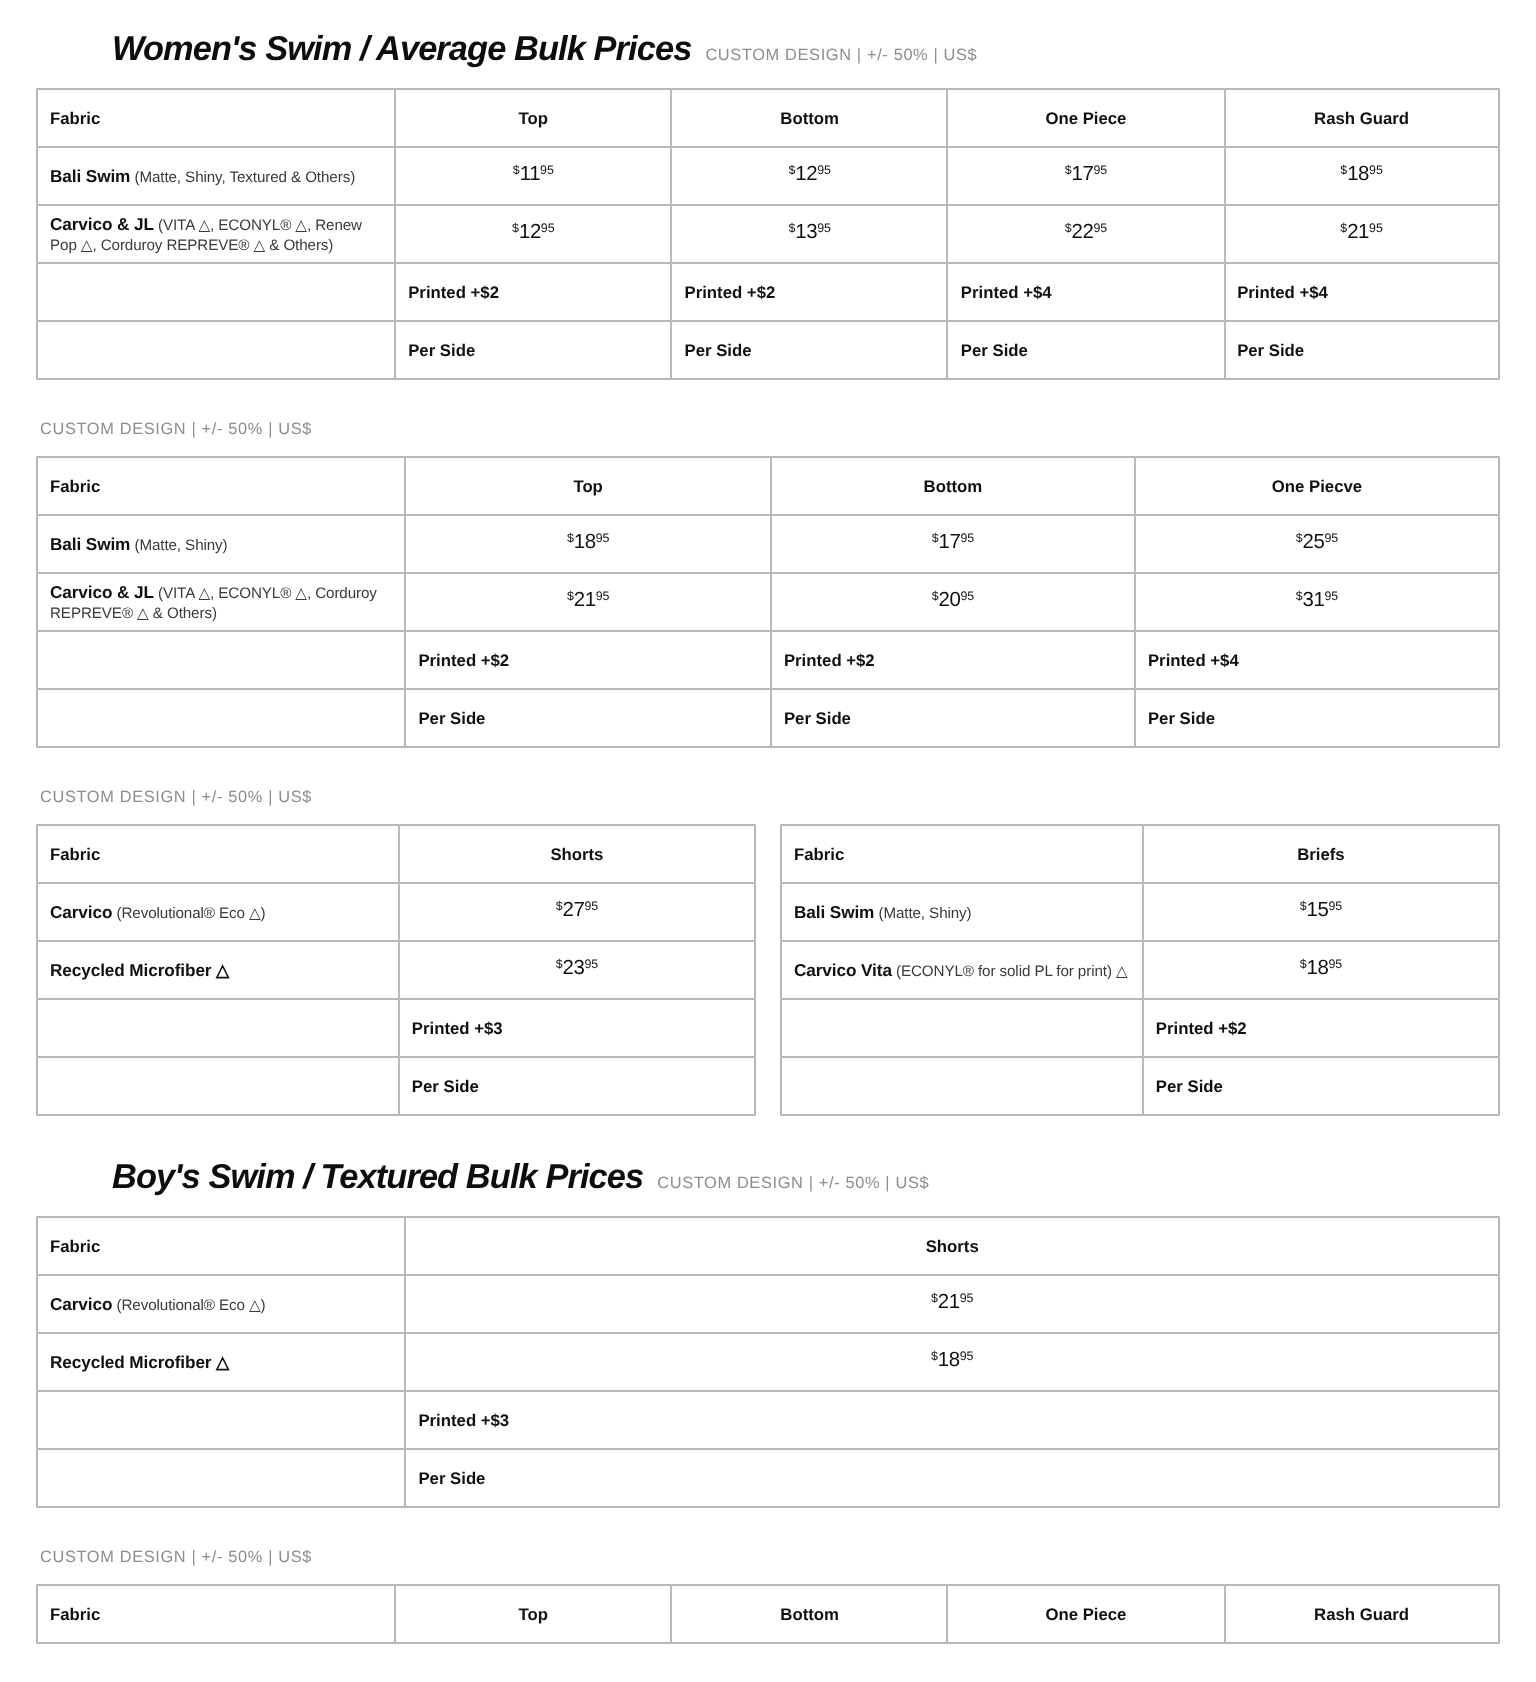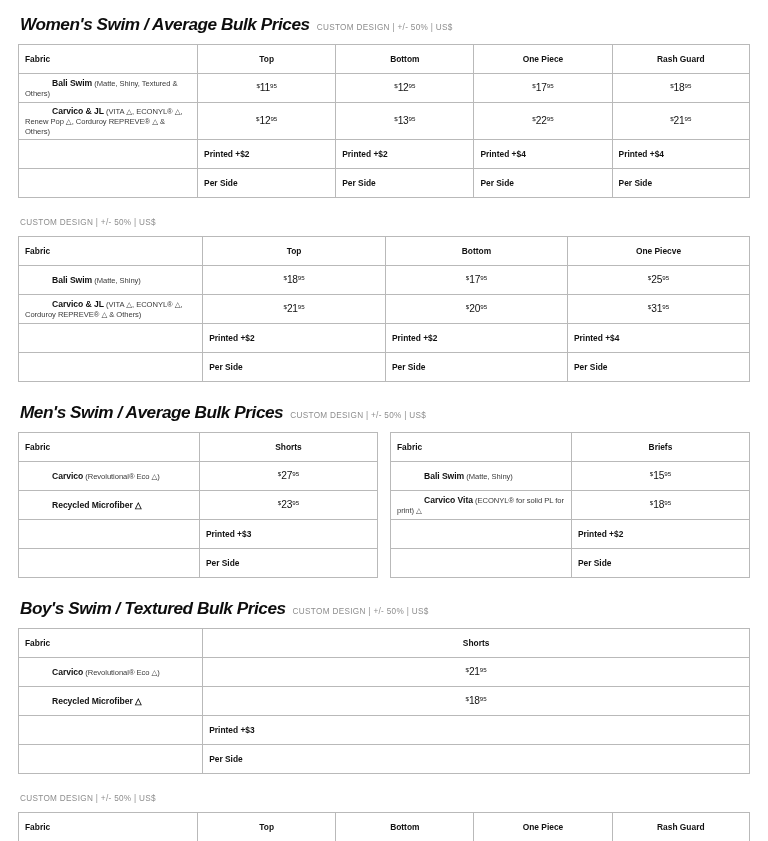--- a/index.html
+++ b/index.html
@@ -31,20 +31,21 @@
     padding-left: 2px;
     margin-bottom: 9px;
     white-space: nowrap;
   }
   .sec-title {
     font-size: 17.2px;
     font-weight: bold;
     font-style: italic;
     letter-spacing: -0.45px;
     color: #0d0d0d;
+    margin-left: 36px;
   }
   .sec-sub {
     font-size: 8.2px;
     font-weight: normal;
     letter-spacing: 0.32px;
     color: #8d8d8d;
   }
 
   
   .tbl {
@@ -68,21 +69,20 @@
     font-size: 8.6px;
   }
   .hdr.ctr, .ctr { text-align: center; }
   .tall { height: 26px; }
 
   
   .fab-name {
     font-weight: bold;
     font-size: 8.6px;
     letter-spacing: -0.05px;
-    margin-left: 27px;
   }
   .fab-desc {
     font-weight: normal;
     font-size: 7.6px;
     color: #3a3a3a;
     letter-spacing: -0.05px;
   }
 
   
   .price {
@@ -217,21 +217,20 @@
             <td class="addon">Per Side</td>
             <td class="addon">Per Side</td>
             <td class="addon">Per Side</td>
           </tr>
         </tbody>
     </table>
   </div>
 
   <div class="section">
     <div class="sec-head">
-      <span class="sec-title">Men's Swim / Average Bulk Prices</span>
       <span class="sec-sub">CUSTOM DESIGN  |  +/- 50%  |  US$</span>
     </div>
     <div class="dual">
       <div>
         <table class="tbl">
           <colgroup>
               <col style="width:50.4%">
               <col style="width:49.6%">
             </colgroup>
           <tbody>

